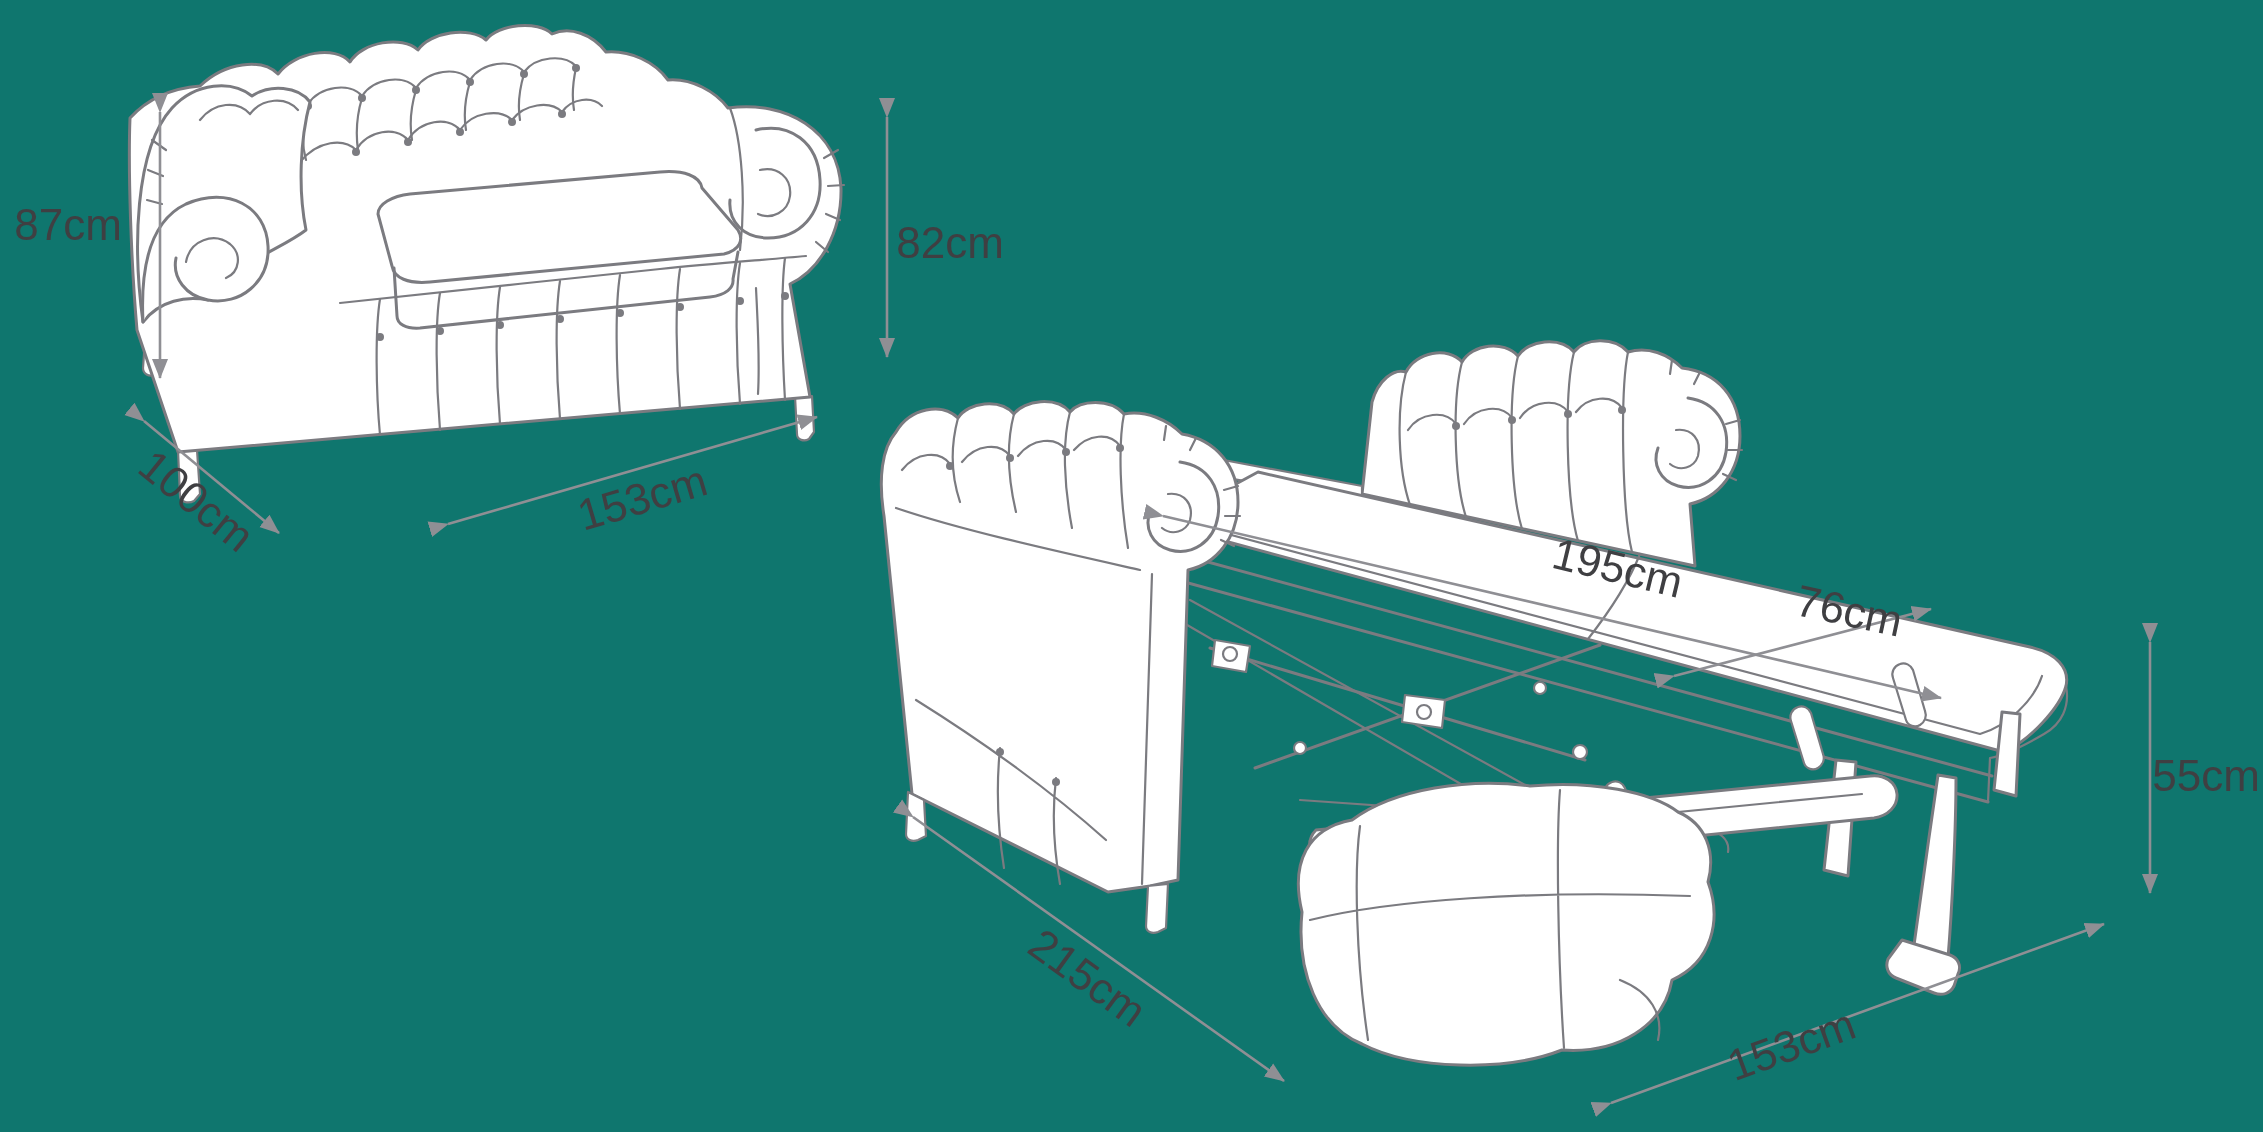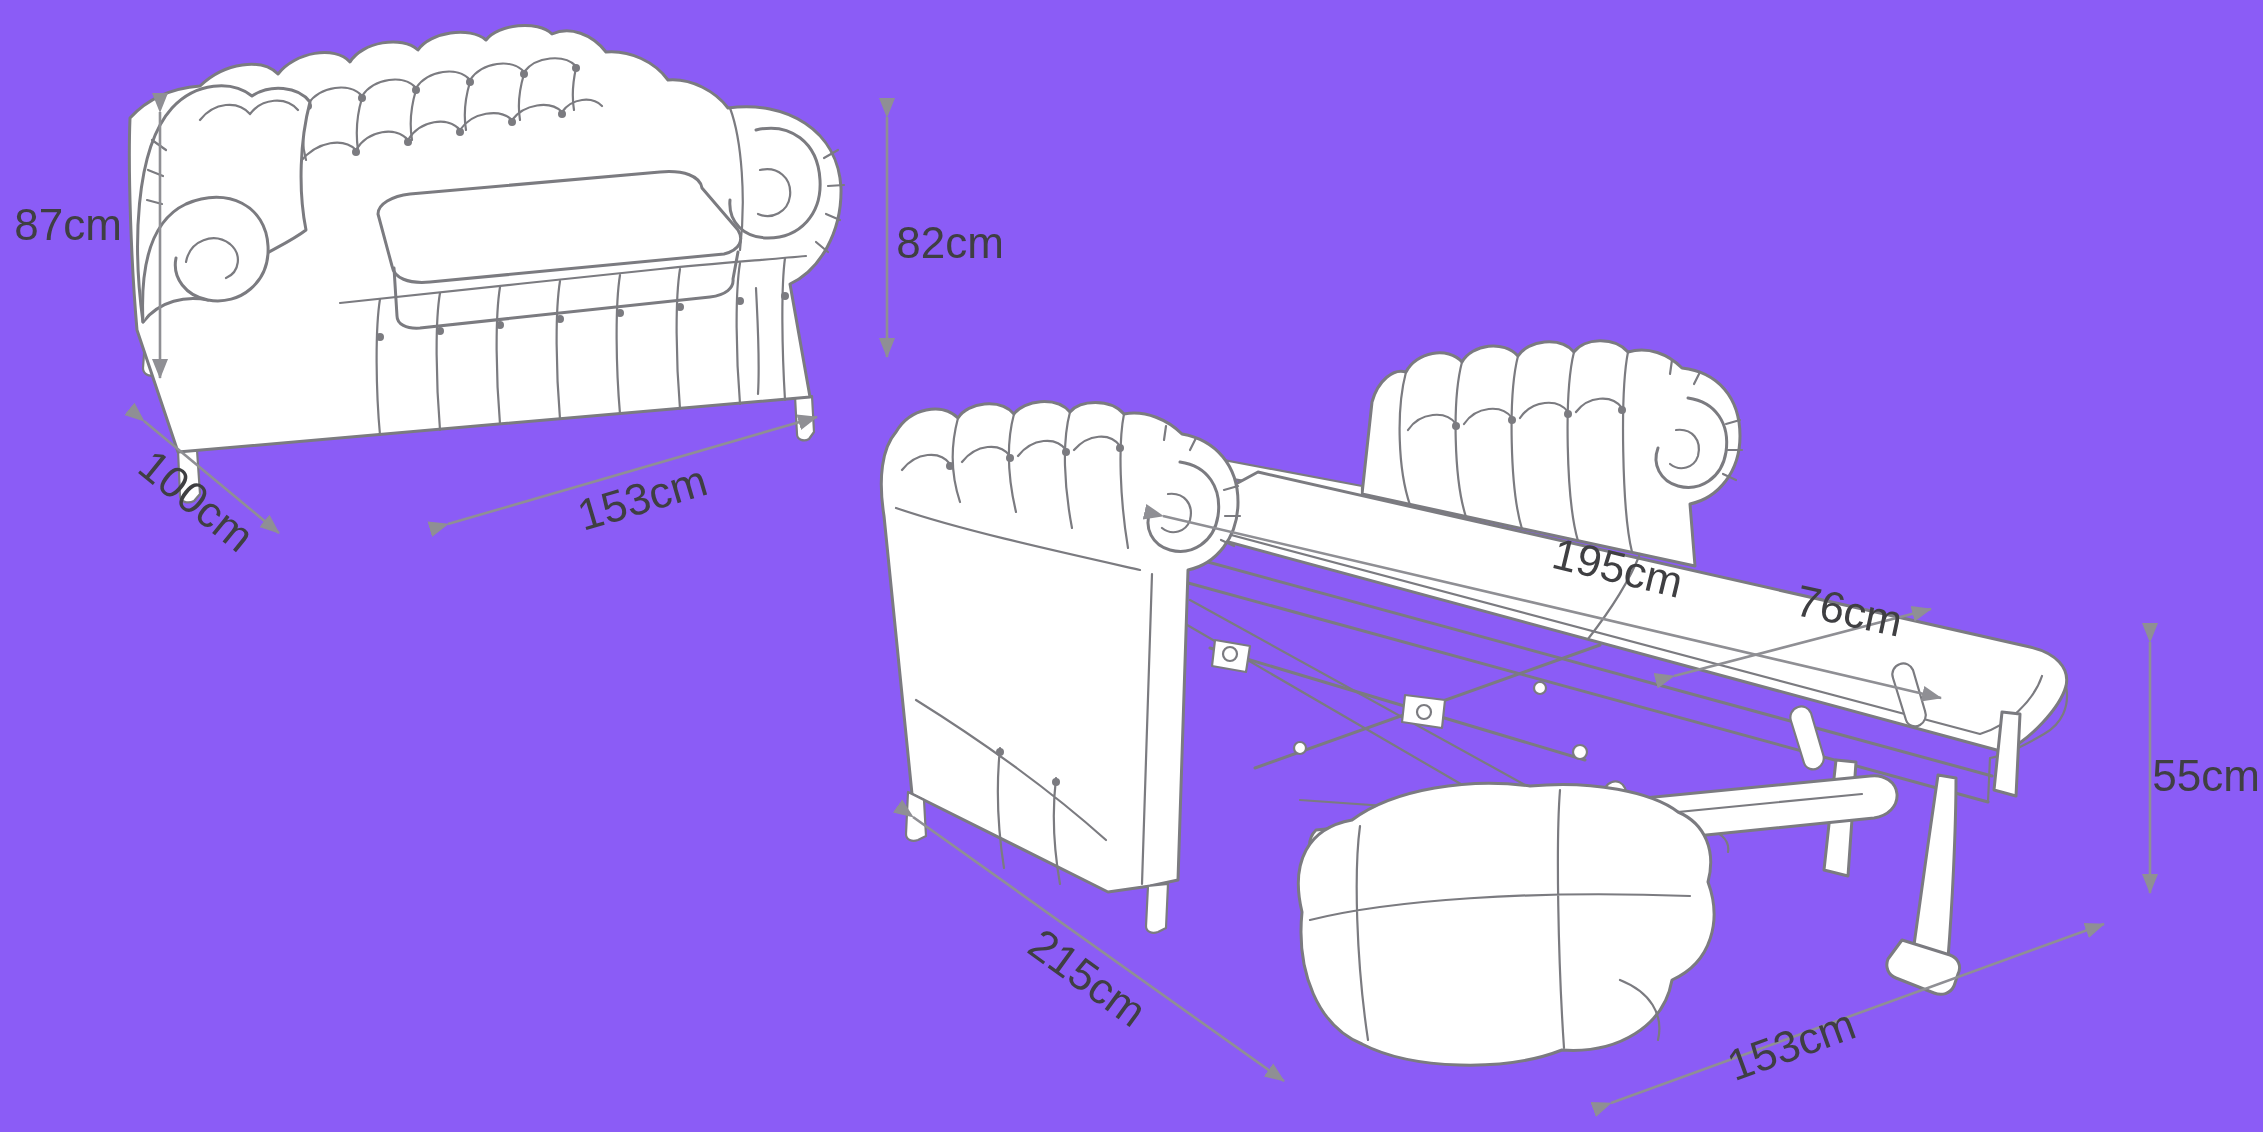--- a/index.html
+++ b/index.html
@@ -1,16 +1,16 @@
 <!DOCTYPE html>
 <html><head>
 <meta charset="utf-8">
 <style>
   html,body{margin:0;padding:0;background:#ffffff;}
-  .stage{position:relative;width:2263px;height:1132px;background:#8b5cf6;overflow:hidden;
+  .stage{position:relative;width:2263px;height:1132px;background:#0f766e;overflow:hidden;
          font-family:"Liberation Sans", sans-serif;}
   svg{position:absolute;left:0;top:0;}
   .art{stroke:#7b7b80;stroke-width:3;fill:none;stroke-linecap:round;stroke-linejoin:round;}
   .artfill{stroke:#7b7b80;stroke-width:3;fill:#ffffff;stroke-linecap:round;stroke-linejoin:round;}
   .thin{stroke-width:2.2;}
   .dot{fill:#7b7b80;stroke:none;}
   .dim{stroke:#8f8f94;stroke-width:2.6;fill:none;}
   .dimlabel{fill:#3f3f42;font-size:44px;font-family:"Liberation Sans", sans-serif;
             text-anchor:middle;letter-spacing:0px;}
 </style>

